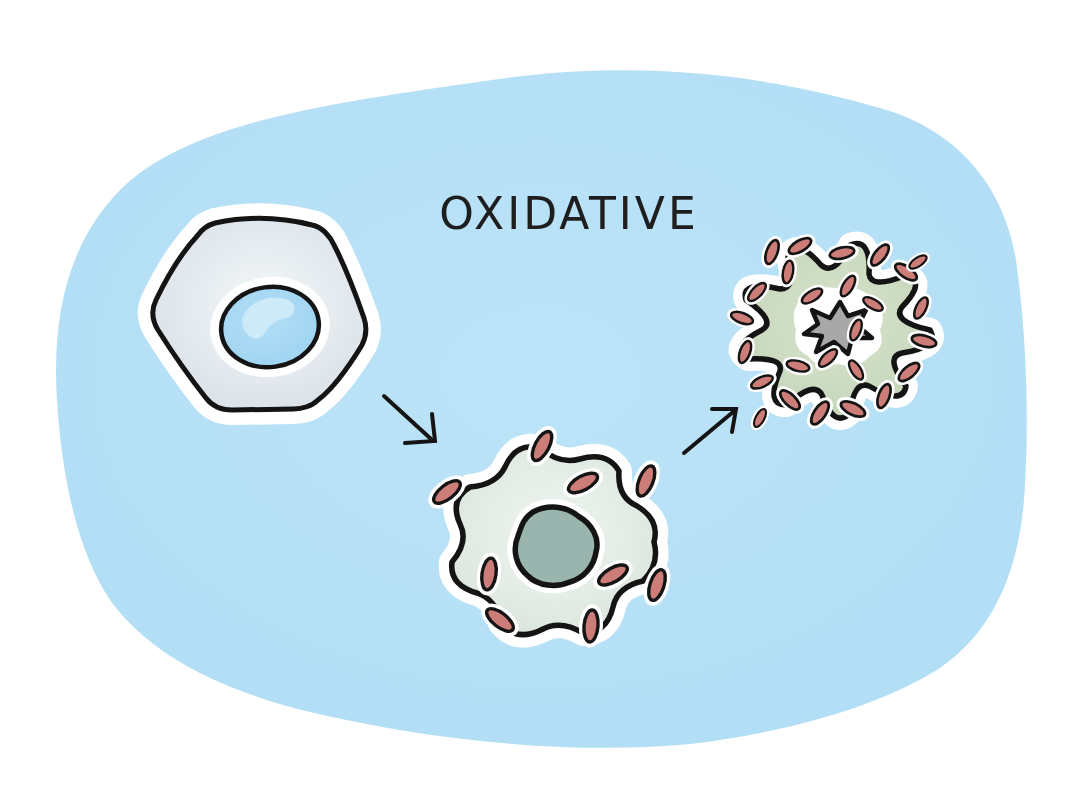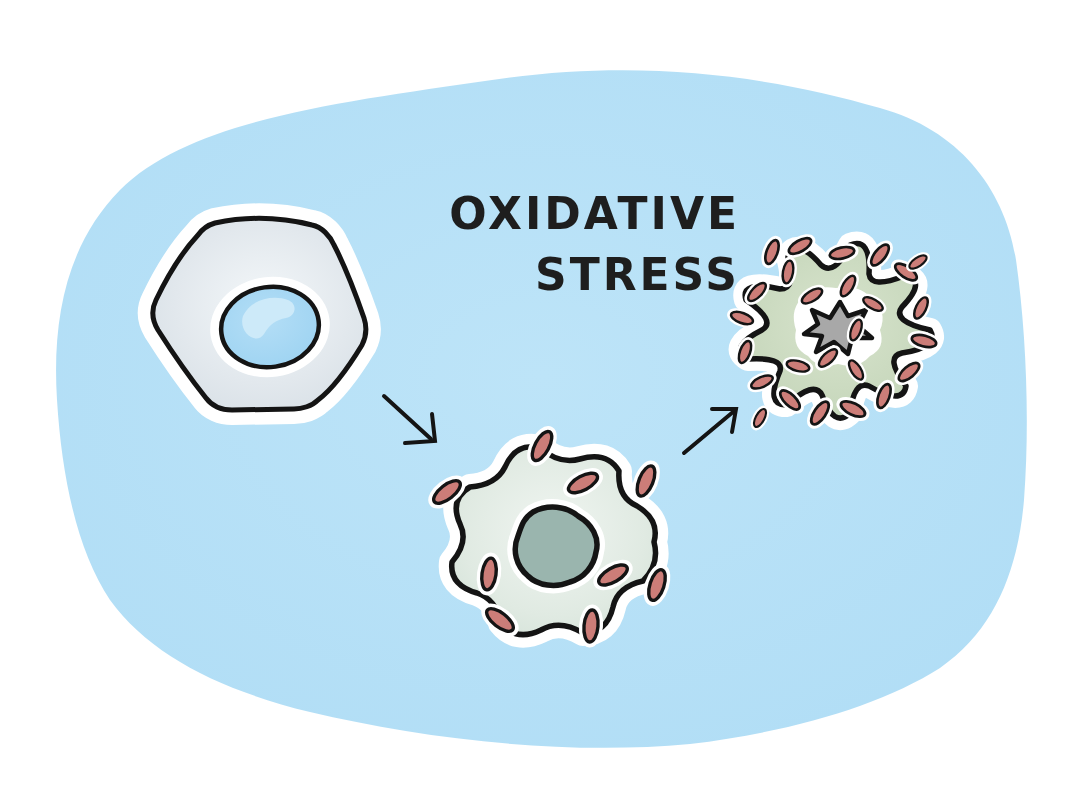--- a/index.html
+++ b/index.html
@@ -10,23 +10,23 @@
     background: #ffffff;
     overflow: hidden;
     font-family: "DejaVu Sans", "Liberation Sans", sans-serif;
   }
   .canvas svg { position: absolute; left: 0; top: 0; }
   .title {
     position: absolute;
     left: 398px;
     top: 183px;
     width: 342px;
-    text-align: right;
+    text-align: center;
     font-size: 44px;
-    font-weight: 700;
+    font-weight: 400;
     letter-spacing: 3px;
     line-height: 61px;
     color: #1e1e1e;
   }
   .title div { white-space: nowrap; }
 </style>
 </head>
 <body>
 
 <div class="canvas">
@@ -178,16 +178,15 @@
         <use href="#ros" transform="translate(856 370) rotate(58) scale(0.68)"></use>
         <use href="#ros" transform="translate(798 366) rotate(14) scale(0.72)"></use>
         <use href="#ros" transform="translate(918 262) rotate(-34) scale(0.62)"></use>
         <use href="#ros" transform="translate(760 418) rotate(-62) scale(0.62)"></use>
       </g>
     </g>
   </svg>
 
   <div class="title">
     <div>OXIDATIVE</div>
-    <div>STRESS</div>
   </div>
 
 </div>
 
 </body></html>

